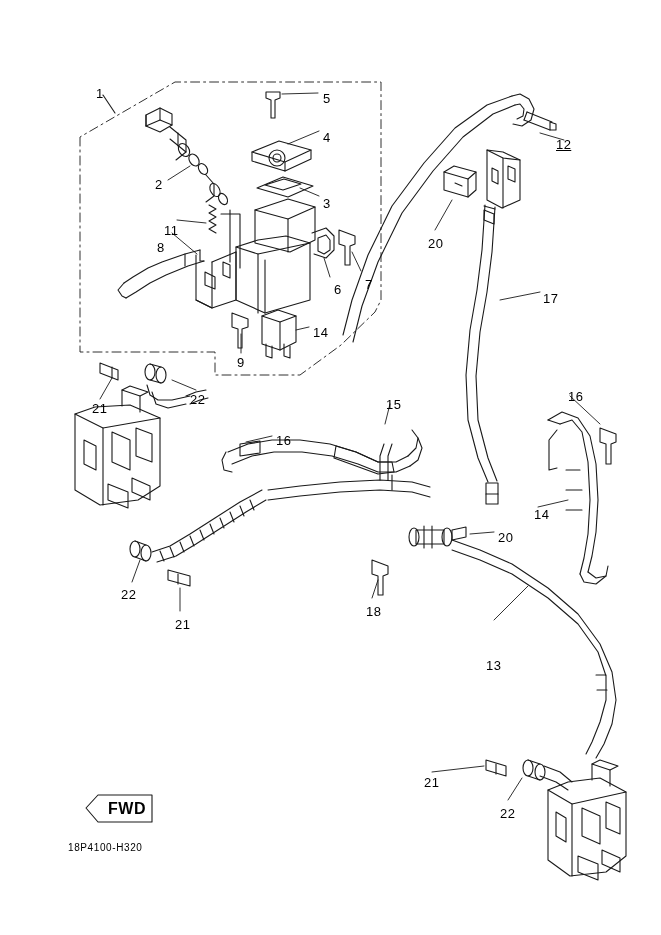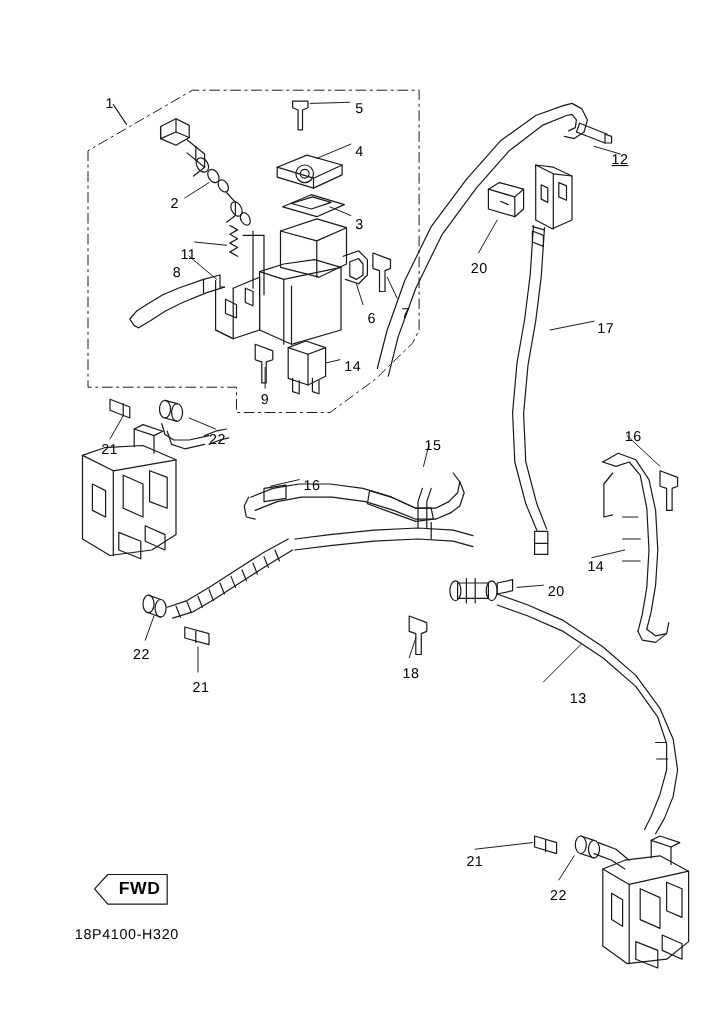--- a/index.html
+++ b/index.html
@@ -31,21 +31,21 @@
     color: #000000;
     letter-spacing: 0.4px;
     white-space: nowrap;
     user-select: none;
   }
   #part-code {
     position: absolute;
     left: 68px;
     top: 842px;
     font-family: "Liberation Sans", sans-serif;
-    font-size: 13px;
+    font-size: 10px;
     color: #000;
     letter-spacing: 0.6px;
   }
   #fwd-label {
     position: absolute;
     left: 108px;
     top: 800px;
     font-family: "Liberation Sans", sans-serif;
     font-size: 16px;
     font-weight: bold;
@@ -323,18 +323,18 @@
       <div class="callout" style="left: 190px; top: 392px;">22</div>
       <div class="callout" style="left: 386px; top: 397px;">15</div>
       <div class="callout" style="left: 568px; top: 389px;">16</div>
       <div class="callout" style="left: 92px; top: 401px;">21</div>
       <div class="callout" style="left: 276px; top: 433px;">16</div>
       <div class="callout" style="left: 534px; top: 507px;">14</div>
       <div class="callout" style="left: 498px; top: 530px;">20</div>
       <div class="callout" style="left: 121px; top: 587px;">22</div>
       <div class="callout" style="left: 366px; top: 604px;">18</div>
       <div class="callout" style="left: 175px; top: 617px;">21</div>
-      <div class="callout" style="left: 486px; top: 627px; margin-left: 32px;">13</div>
+      <div class="callout" style="left: 486px; top: 658px;">13</div>
       <div class="callout" style="left: 424px; top: 775px;">21</div>
       <div class="callout" style="left: 500px; top: 806px;">22</div>
     </div>
 
 </div>
 
 </body></html>

